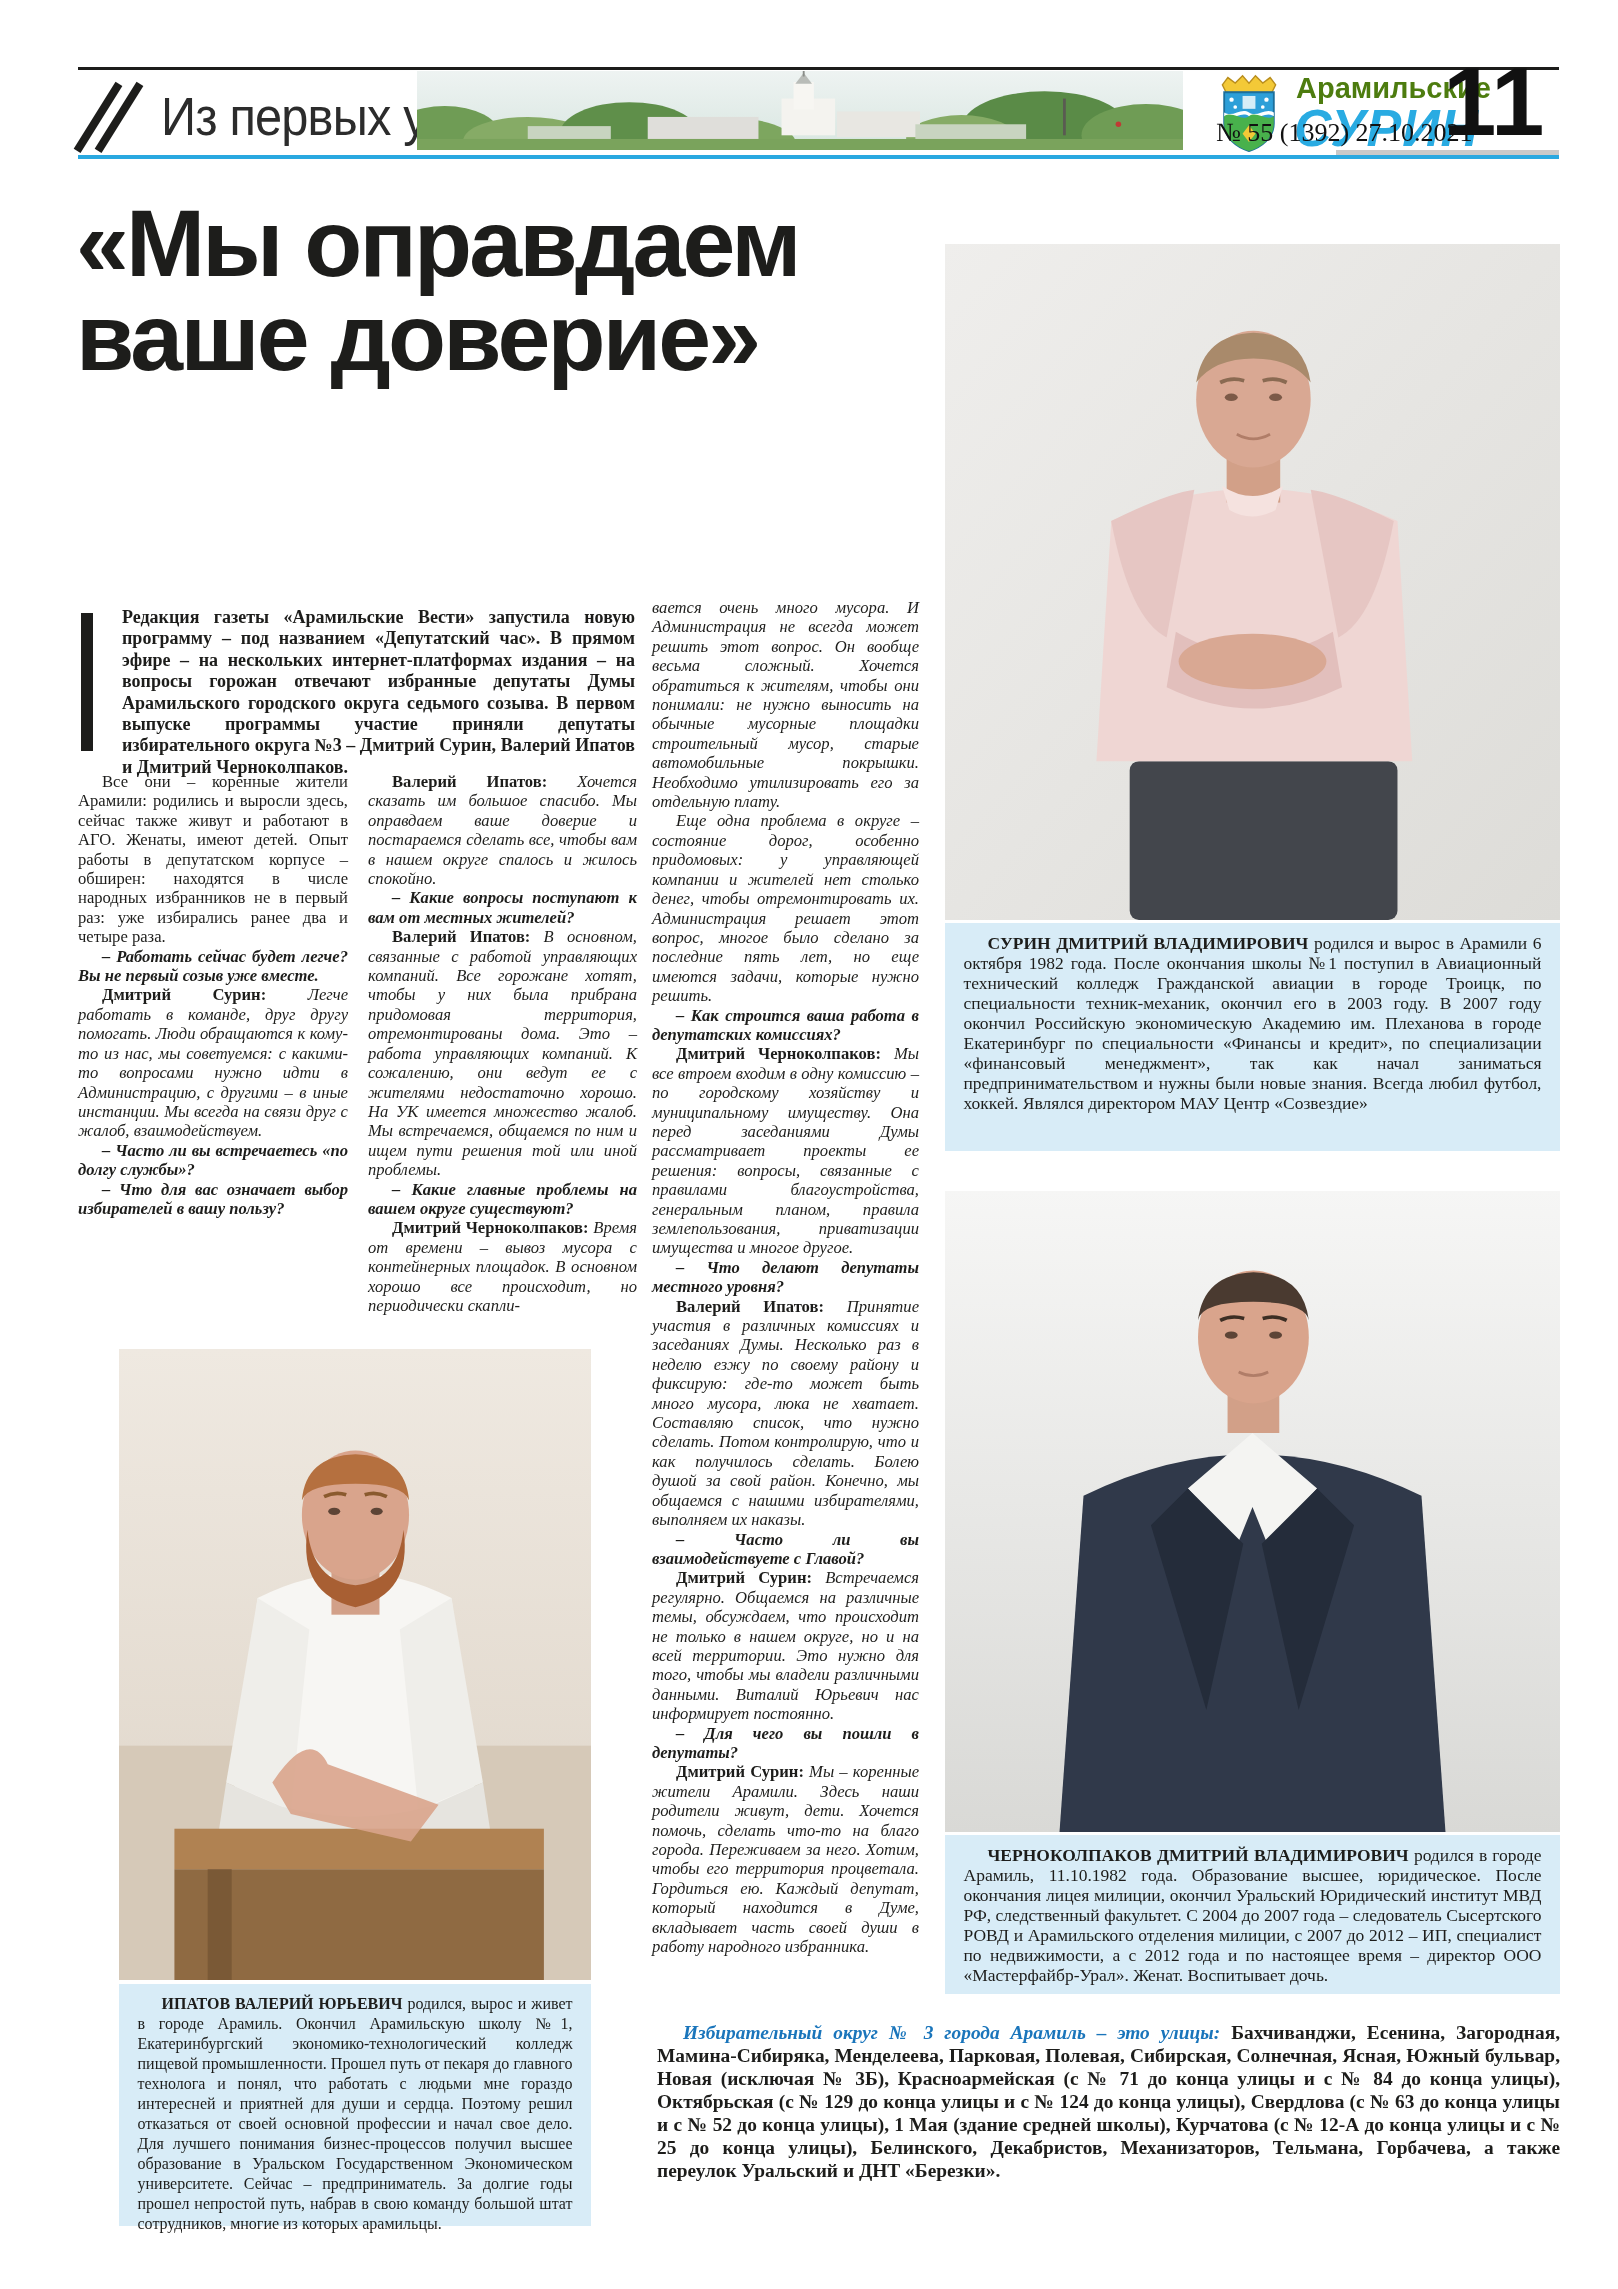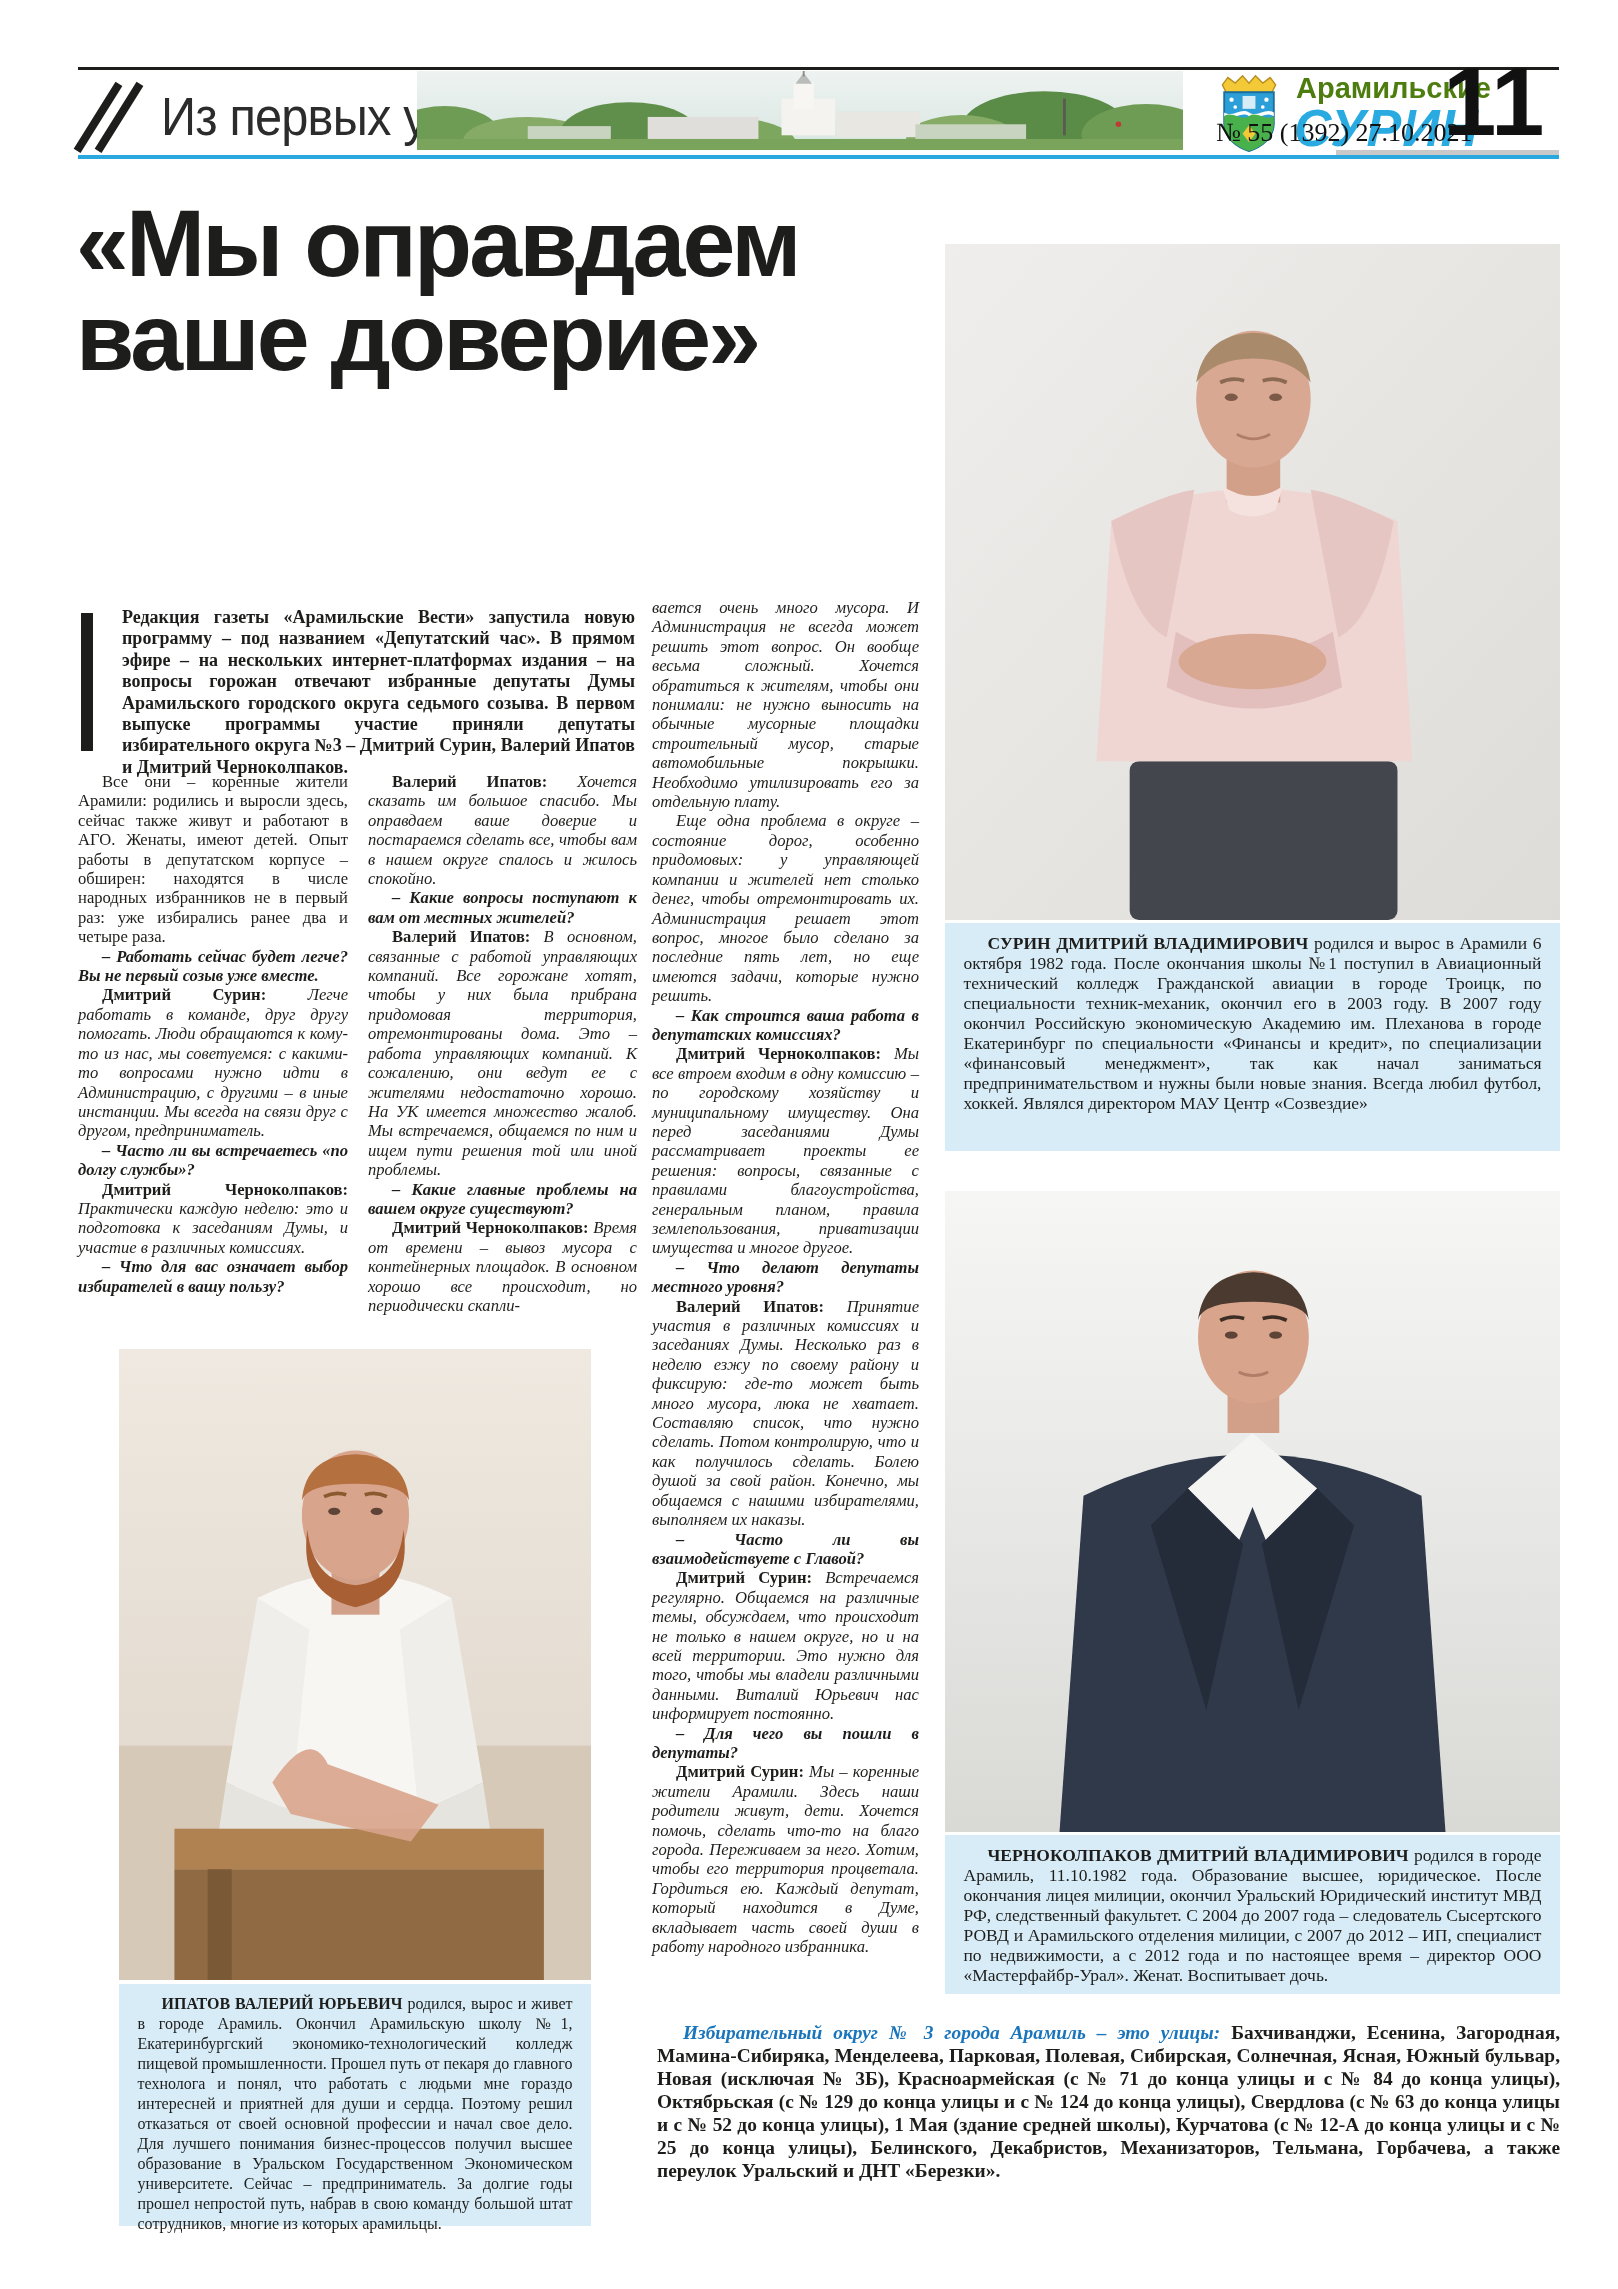--- a/index.html
+++ b/index.html
@@ -149,23 +149,22 @@
   <h1 class="abs headline" style="margin:0">«Мы оправдаем<br>ваше доверие»</h1>
 
   <div class="abs lead-wrap">
     <span class="lead-bar"></span>
     <div class="lead-text">Редакция газеты «Арамильские Вести» запустила новую программу – под названием «Депутатский час». В прямом эфире – на нескольких интернет-платформах издания – на вопросы горожан отвечают избранные депутаты Думы Арамильского городского округа седьмого созыва. В первом выпуске программы участие приняли депутаты избирательного округа №3 – Дмитрий Сурин, Валерий Ипатов и Дмитрий Черноколпаков.</div>
   </div>
 
   <div class="abs col col1" lang="ru">
       <p class="narrative">Все они – коренные жители Арамили: родились и выросли здесь, сейчас также живут и работают в АГО. Женаты, имеют детей. Опыт работы в депутатском корпусе – обширен: находятся в числе народных избранников не в первый раз: уже избирались ранее два и четыре раза.</p>
       <p class="question">– Работать сейчас будет легче? Вы не первый созыв уже вместе.</p>
-      <p class="answer"><span class="sp">Дмитрий Сурин: </span><span class="tx">Легче работать в команде, друг другу помогать. Люди обращаются к кому-то из нас, мы советуемся: с какими-то вопросами нужно идти в Администрацию, с другими – в иные инстанции. Мы всегда на связи друг с другом, предприниматель.</span></p>
+      <p class="answer"><span class="sp">Дмитрий Сурин: </span><span class="tx">Легче работать в команде, друг другу помогать. Люди обращаются к кому-то из нас, мы советуемся: с какими-то вопросами нужно идти в Администрацию, с другими – в иные инстанции. Мы всегда на связи друг с жалоб, взаимодействуем.</span></p>
       <p class="question">– Часто ли вы встречаетесь «по долгу службы»?</p>
-      <p class="answer"><span class="sp">Дмитрий Черноколпаков: </span><span class="tx">Практически каждую неделю: это и подготовка к заседаниям Думы, и участие в различных комиссиях.</span></p>
       <p class="question">– Что для вас означает выбор избирателей в вашу пользу?</p>
     </div>
   <div class="abs col col2" lang="ru">
       <p class="answer"><span class="sp">Валерий Ипатов: </span><span class="tx">Хочется сказать им большое спасибо. Мы оправдаем ваше доверие и постараемся сделать все, чтобы вам в нашем округе спалось и жилось спокойно.</span></p>
       <p class="question">– Какие вопросы поступают к вам от местных жителей?</p>
       <p class="answer"><span class="sp">Валерий Ипатов: </span><span class="tx">В основном, связанные с работой управляющих компаний. Все горожане хотят, чтобы у них была прибрана придомовая территория, отремонтированы дома. Это – работа управляющих компаний. К сожалению, они ведут ее с жителями недостаточно хорошо. На УК имеется множество жалоб. Мы встречаемся, общаемся по ним и ищем пути решения той или иной проблемы.</span></p>
       <p class="question">– Какие главные проблемы на вашем округе существуют?</p>
       <p class="answer"><span class="sp">Дмитрий Черноколпаков: </span><span class="tx">Время от времени – вывоз мусора с контейнерных площадок. В основном хорошо все происходит, но периодически скапли-</span></p>
     </div>
   <div class="abs col col3" lang="ru">

